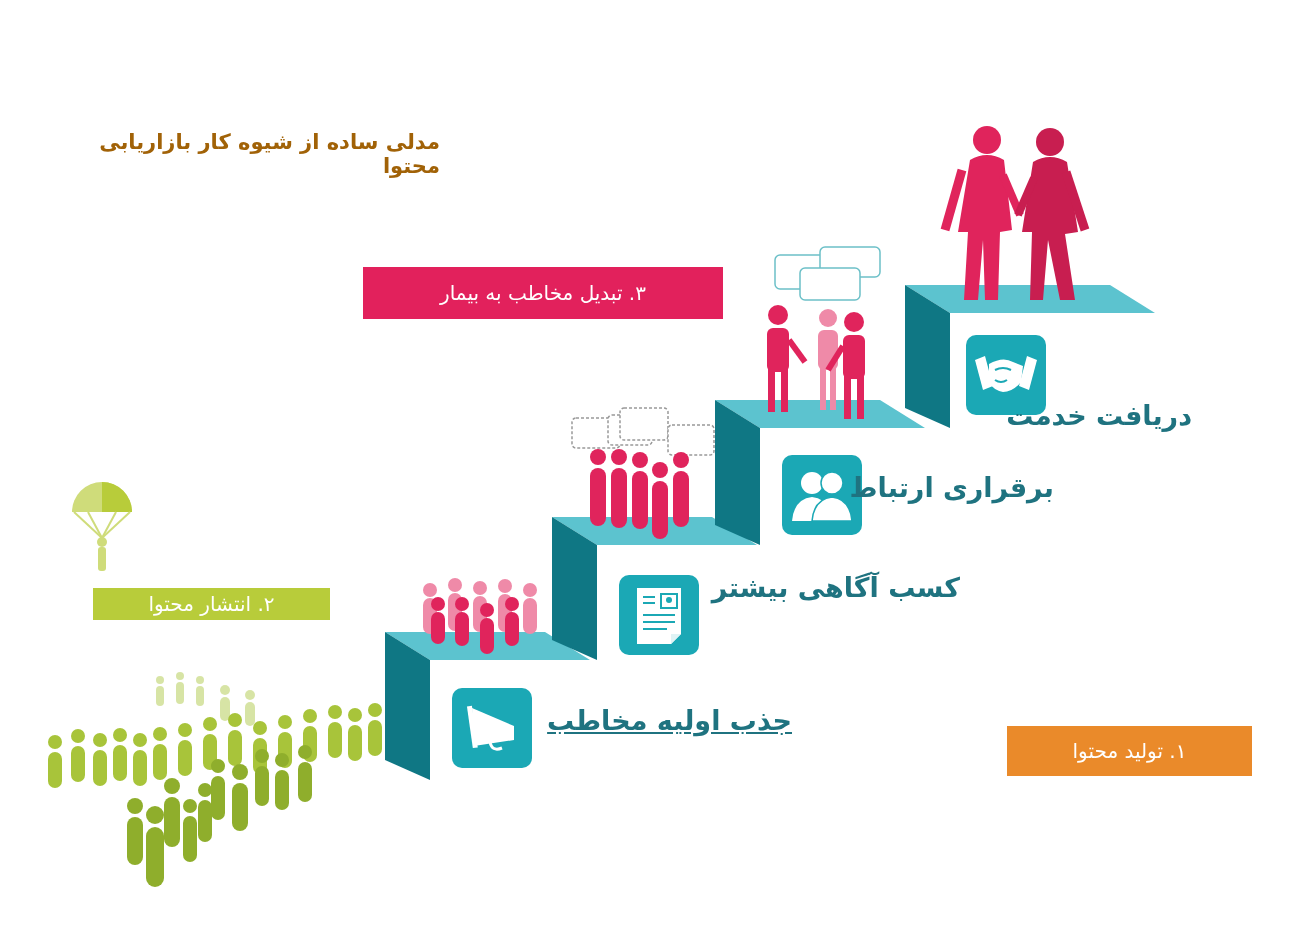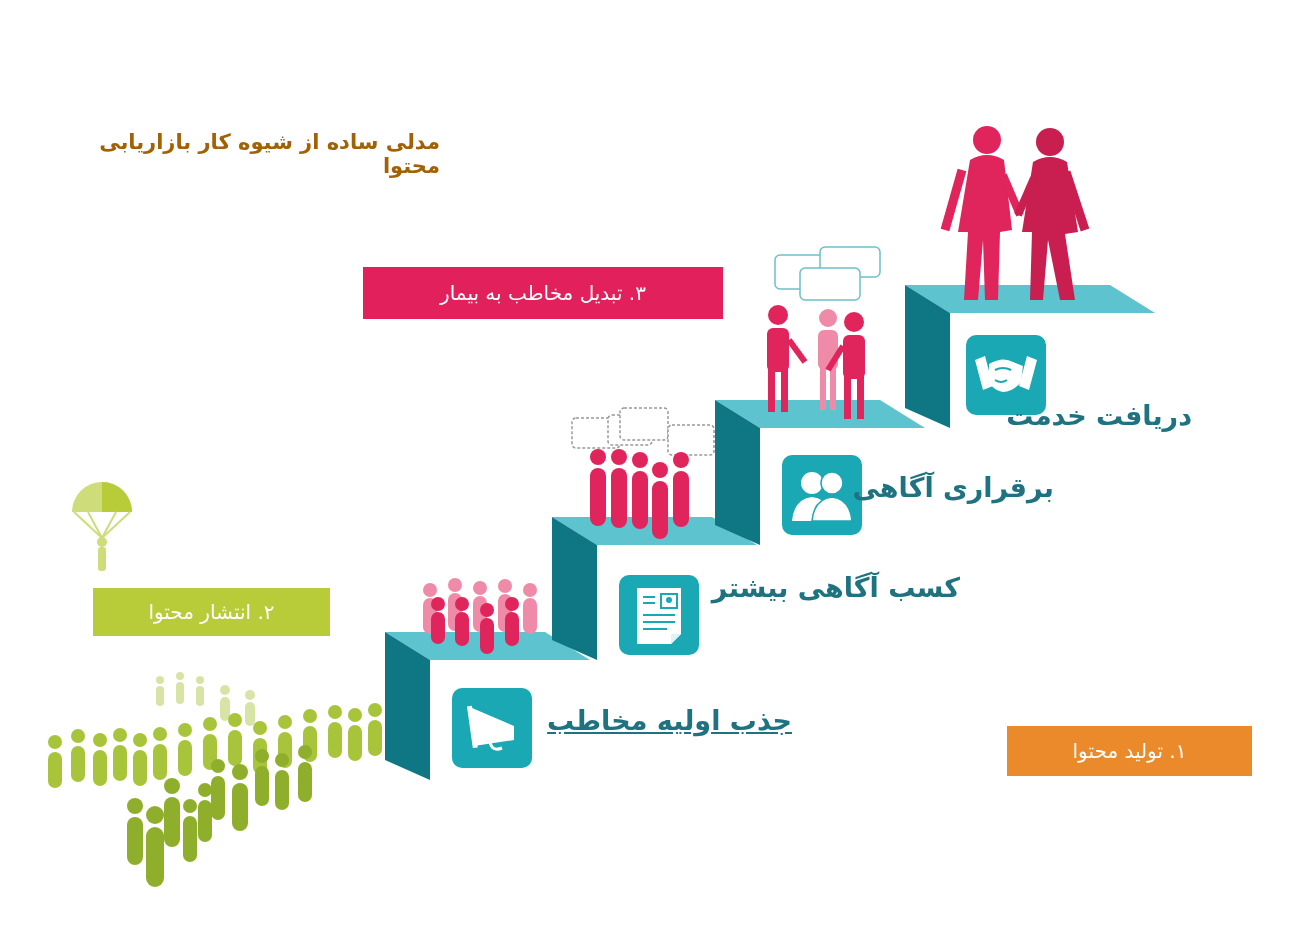--- a/index.html
+++ b/index.html
@@ -195,21 +195,21 @@
     <g fill="#c81e50">
       <circle cx="1050" cy="142" r="14"></circle>
       <path d="M1033 162 Q1050 152 1067 162 L1078 232 L1065 234 L1075 300 L1060 300 L1048 240 L1043 300 L1030 300 L1032 232 L1022 232 Z"></path>
       <line x1="1066" y1="172" x2="1085" y2="230" stroke="#c81e50" stroke-width="9"></line>
       <line x1="1034" y1="178" x2="1018" y2="215" stroke="#c81e50" stroke-width="8"></line>
     </g>
   </g>
 </svg>
 
 <div class="abs badge" style="left:363px;top:267px;width:360px;height:52px;background:#e2215c;">۳. تبدیل مخاطب به بیمار</div>
-<div class="abs badge" style="left:93px;top:588px;width:237px;height:48px;background:#b8cc3a;">۲. انتشار محتوا</div>
+<div class="abs badge" style="left:93px;top:588px;width:237px;height:32px;background:#b8cc3a;">۲. انتشار محتوا</div>
 <div class="abs badge" style="left:1007px;top:726px;width:245px;height:50px;background:#ea8a2a;">۱. تولید محتوا</div>
 
 <div class="abs tile" style="left:452px;top:688px;">
   <svg width="60" height="60" viewBox="0 0 60 60">
     <polygon points="10,10 52,28 52,42 12,48" fill="#ffffff"></polygon>
     <rect x="8" y="8" width="5" height="42" fill="#ffffff" transform="rotate(-8 10 30)"></rect>
     <path d="M28 44 Q30 54 40 50" stroke="#ffffff" stroke-width="3" fill="none"></path>
   </svg>
 </div>
 <div class="abs step-label" style="left:540px;top:705px;width:252px;text-decoration:underline;">جذب اولیه مخاطب</div>
@@ -230,21 +230,21 @@
 <div class="abs step-label" style="left:708px;top:572px;width:252px;text-align:right;">کسب آگاهی بیشتر</div>
 
 <div class="abs tile" style="left:782px;top:455px;">
   <svg width="64" height="56" viewBox="0 0 64 56">
     <circle cx="22" cy="16" r="11" fill="#ffffff"></circle>
     <path d="M2 54 Q4 32 22 30 Q40 32 42 54 Z" fill="#ffffff"></path>
     <circle cx="42" cy="16" r="11" fill="#ffffff" stroke="#1ba8b5" stroke-width="1.5"></circle>
     <path d="M22 54 Q24 32 42 30 Q60 32 62 54 Z" fill="#ffffff" stroke="#1ba8b5" stroke-width="1.5"></path>
   </svg>
 </div>
-<div class="abs step-label" style="left:872px;top:472px;width:182px;text-align:right;">برقراری آگاهی</div>
+<div class="abs step-label" style="left:872px;top:472px;width:182px;text-align:right;">برقراری ارتباط</div>
 
 <div class="abs tile" style="left:966px;top:335px;">
   <svg width="66" height="50" viewBox="0 0 66 50">
     <polygon points="2,10 12,6 20,36 10,40" fill="#ffffff"></polygon>
     <polygon points="64,10 54,6 46,36 56,40" fill="#ffffff"></polygon>
     <path d="M16 14 Q30 6 40 12 L50 16 L48 32 Q40 42 30 42 Q20 40 16 32 Z" fill="#ffffff"></path>
     <path d="M22 20 Q30 16 38 20" stroke="#1ba8b5" stroke-width="2" fill="none"></path>
     <path d="M22 30 Q28 34 34 30" stroke="#1ba8b5" stroke-width="2" fill="none"></path>
   </svg>
 </div>

